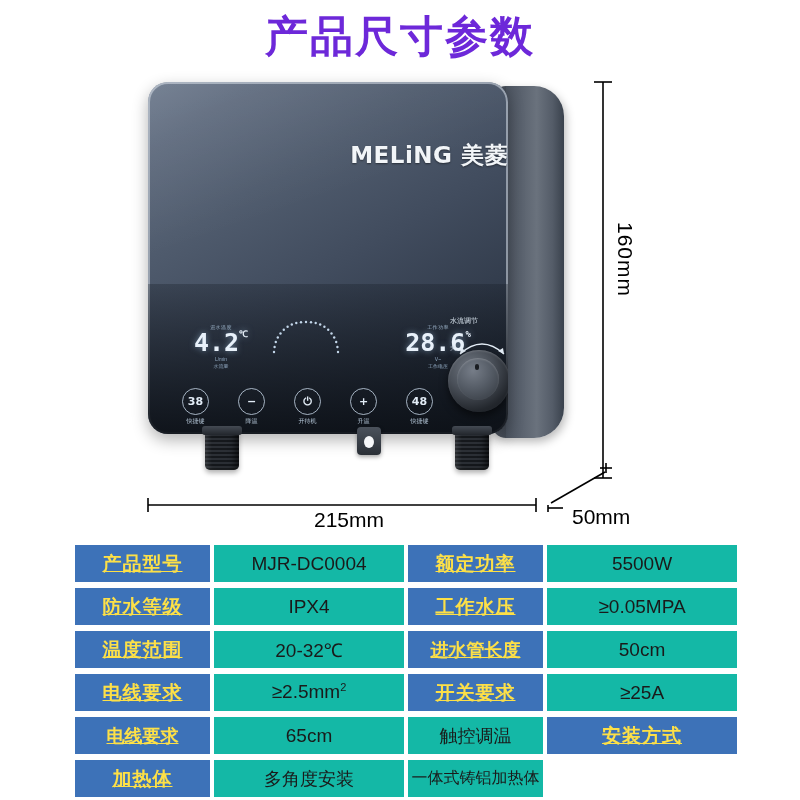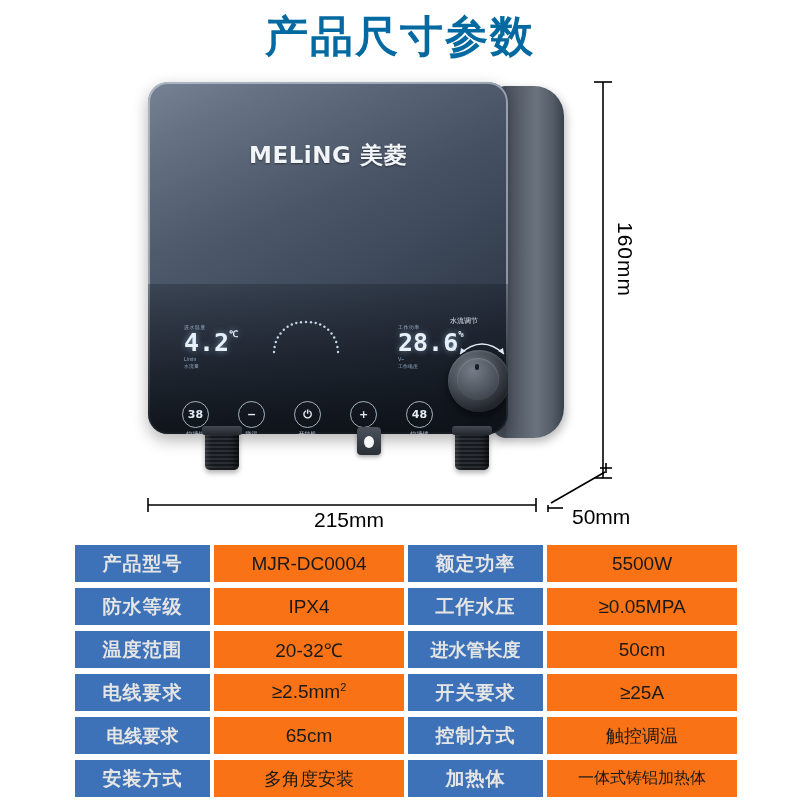--- a/index.html
+++ b/index.html
@@ -8,21 +8,21 @@
     background: #ffffff;
     font-family: "Liberation Sans", "DejaVu Sans", sans-serif;
     overflow: hidden;
   }
   .page { position: relative; width: 800px; height: 800px; background: #fff; }
 
   
   .title {
     position: absolute; top: 8px; left: 0; width: 800px;
     text-align: center;
-    font-size: 43px; font-weight: bold; color: #0369a1;
+    font-size: 43px; font-weight: bold; color: #6d28d9;
     letter-spacing: 2px;
     font-family: "DejaVu Sans", "Liberation Sans", sans-serif;
   }
 
   
   .product-area { position: absolute; top: 70px; left: 0; width: 800px; height: 470px; }
 
   
   .device-side {
     position: absolute; left: 492px; top: 16px;
@@ -64,31 +64,31 @@
     transform: rotate(-4deg);
   }
   
   .panel-dark {
     position: absolute; left: 0; bottom: 0; width: 100%; height: 150px;
     background: linear-gradient(to bottom, rgba(20,26,35,0.30), rgba(12,16,22,0.92));
   }
 
   .logo {
     position: absolute; left: 0; top: 58px; width: 100%;
-    text-align: center;
+    text-align: right;
     color: #f2f5f8; font-size: 23px; font-weight: bold;
     letter-spacing: 0.5px;
     text-shadow: 0 1px 2px rgba(0,0,0,0.45);
     font-family: "DejaVu Sans", "Liberation Sans", sans-serif;
   }
 
   
   .display { position: absolute; left: 36px; top: 238px; width: 250px; height: 62px; }
 
-  .disp-block { position: absolute; color: #d9e6f2; }
+  .disp-block { position: absolute; text-align: center; color: #d9e6f2; }
   .disp-cap {
     font-size: 5px; color: #9fb6cc; letter-spacing: .4px;
     font-family: "DejaVu Sans", sans-serif;
   }
   .disp-val {
     font-size: 25px; font-weight: bold; line-height: 1;
     color: #e8f1fa;
     text-shadow: 0 0 6px rgba(170,205,240,0.55);
     font-family: "DejaVu Sans Mono", monospace;
   }
@@ -98,21 +98,21 @@
   .blk-left  { left: 0px;   top: 4px;  width: 74px; }
   .blk-mid   { left: 74px;  top: 0px;  width: 96px; }
   .blk-right { left: 170px; top: 4px;  width: 80px; margin-left: 44px; }
 
   .blk-mid .disp-val { font-size: 33px; }
 
   
   .arc { position: absolute; left: 86px; top: -4px; width: 74px; height: 48px; }
 
   
-  .buttons { position: absolute; left: 34px; top: 306px; width: 252px; height: 46px; margin-top: 13px; }
+  .buttons { position: absolute; left: 34px; top: 306px; width: 252px; height: 46px; }
   .btn { position: absolute; width: 27px; height: 27px; top: 0; }
   .btn .circle {
     width: 27px; height: 27px; border-radius: 50%;
     border: 1px solid rgba(205,222,238,0.78);
     display: flex; align-items: center; justify-content: center;
     color: #e2ecf6; font-size: 11px; font-weight: bold;
     font-family: "DejaVu Sans", sans-serif;
   }
   .btn .blabel {
     position: absolute; left: -10px; top: 29px; width: 47px;
@@ -197,26 +197,27 @@
     grid-template-columns: 135px 190px 135px 190px;
     grid-auto-rows: 37px;
     column-gap: 4px; row-gap: 6px;
   }
   .cell {
     display: flex; align-items: center; justify-content: center;
     font-size: 19px;
     font-family: "DejaVu Sans", "Liberation Sans", sans-serif;
   }
   .cell.key {
-    background: #3d72b8; color: #e5e5e5; font-weight: bold;
+    background: #3d72b8; color: #fde047; font-weight: bold;
     letter-spacing: 1px;
+    text-decoration: underline;
   }
   .cell.key.tight { letter-spacing: 0px; font-size: 18px; }
   .cell.val {
-    background: #f97316; color: #1a1a1a;
+    background: #14b8a6; color: #1a1a1a;
     font-family: "Liberation Sans", sans-serif;
   }
   .cell.val.cn { font-family: "DejaVu Sans", sans-serif; font-size: 18px; }
   .cell.val.small { font-size: 16px; }
   sup { font-size: 11px; vertical-align: super; }
 </style>
 </head>
 <body>
 
 <div class="page">
@@ -361,22 +362,21 @@
 
     <div class="cell key">电线要求</div>
     <div class="cell val">
         <span>≥2.5mm<sup>2</sup></span>
       </div>
     <div class="cell key">开关要求</div>
     <div class="cell val">≥25A</div>
 
     <div class="cell key tight">电线要求</div>
     <div class="cell val">65cm</div>
-    <div class="cell key">控制方式</div>
     <div class="cell val cn">触控调温</div>
 
     <div class="cell key">安装方式</div>
+    <div class="cell key">加热体</div>
     <div class="cell val cn">多角度安装</div>
-    <div class="cell key">加热体</div>
     <div class="cell val cn small">一体式铸铝加热体</div>
   </div>
 
 </div>
 
 </body></html>

